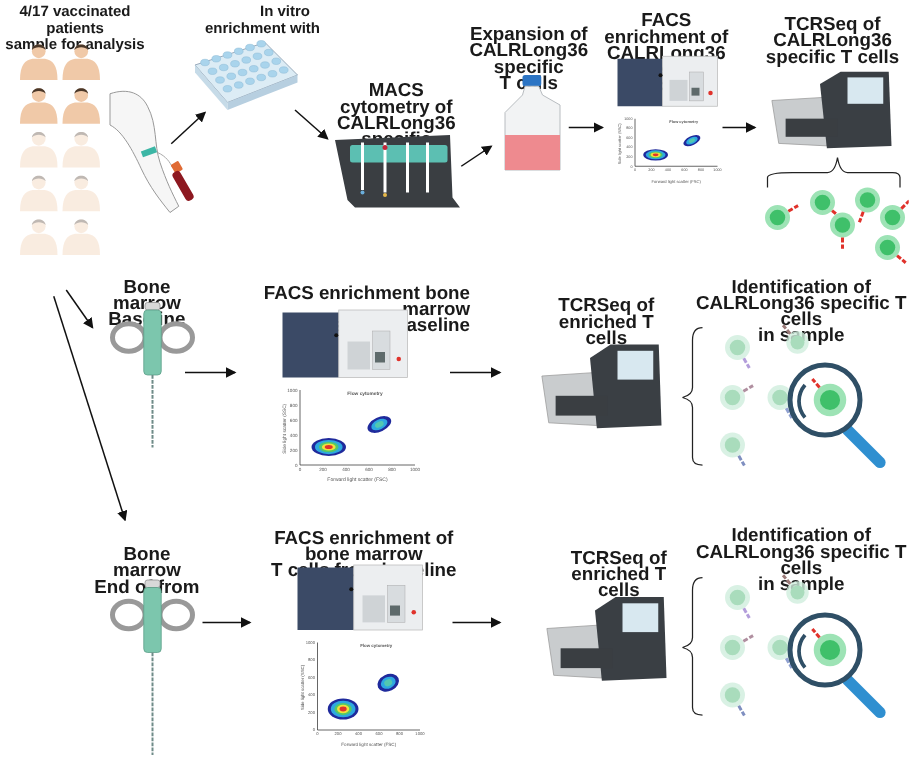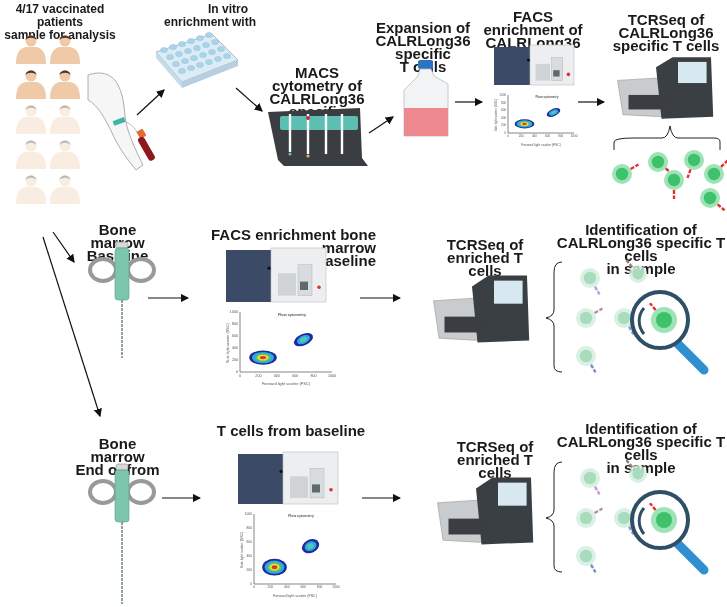--- a/index.html
+++ b/index.html
@@ -364,20 +364,21 @@
 </div>
 <svg class="abs" style="left:86px;top:464px;" width="72" height="143" id="needleBot">
     <rect x="30" y="0" width="12" height="6" rx="2" fill="#d8d8d8" stroke="#888" stroke-width="0.6"></rect>
     <ellipse cx="17" cy="28" rx="13" ry="11" fill="none" stroke="#999" stroke-width="4"></ellipse>
     <ellipse cx="55" cy="28" rx="13" ry="11" fill="none" stroke="#999" stroke-width="4"></ellipse>
     <rect x="29" y="6" width="14" height="52" rx="3" fill="#7cc6ad" stroke="#5a9c86" stroke-width="0.6"></rect>
     <line x1="36" y1="58" x2="36" y2="140" stroke="#6f8b88" stroke-width="1.6" stroke-dasharray="3 1"></line>
   </svg>
 
 <div class="lbl" style="left:206px;top:424px;width:170px;">
+  <div>FACS enrichment of bone marrow</div>
   <div>T cells from baseline</div>
 </div>
 <svg class="abs" style="left:238px;top:452px;" width="100" height="54" id="facsBot">
     <rect x="0" y="2" width="45" height="50" fill="#3b4a66"></rect>
     <rect x="45" y="0" width="55.00000000000001" height="52" fill="#eceef0" stroke="#bbb" stroke-width="0.6"></rect>
     <rect x="52" y="24.3" width="18" height="21.6" fill="#cfd3d6"></rect>
     <rect x="72" y="16.2" width="14.000000000000002" height="29.700000000000003" fill="#d8dcdf" stroke="#aaa" stroke-width="0.4"></rect>
     <rect x="74" y="32.4" width="8" height="8.1" fill="#5e6a6b"></rect>
     <circle cx="43" cy="19.439999999999998" r="1.6" fill="#111"></circle>
     <circle cx="93" cy="37.8" r="1.8" fill="#e0322b"></circle>

